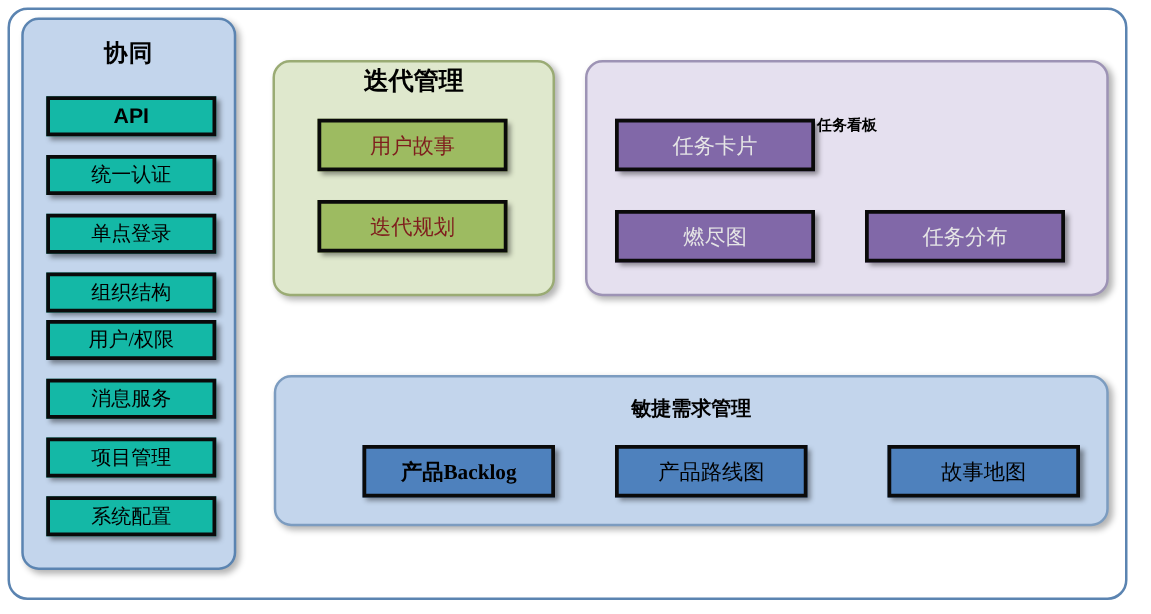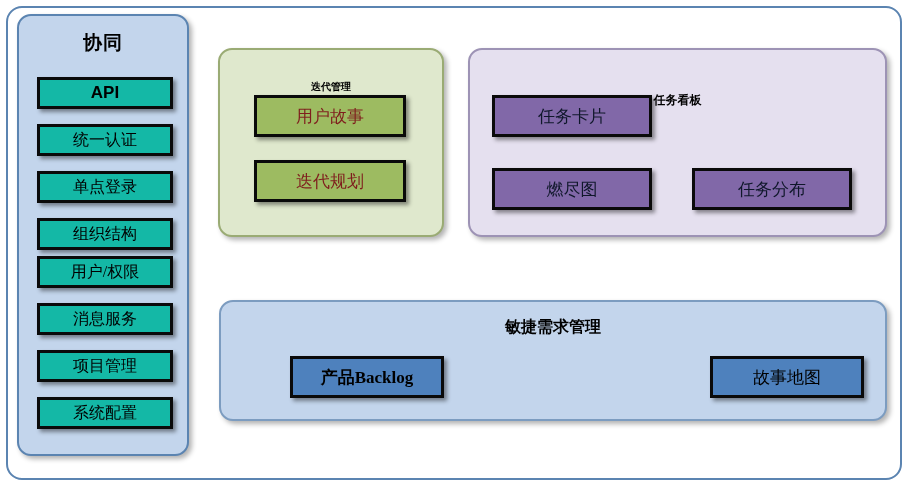--- a/index.html
+++ b/index.html
@@ -92,22 +92,22 @@
   
   #iteration-panel {
     left: 218px;
     top: 48px;
     width: 226px;
     height: 189px;
     background: #dfe8cd;
     border: 2px solid #9aab74;
   }
   #iteration-title {
-    top: 30px;
-    font-size: 10px;
+    top: 1px;
+    font-size: 20px;
   }
   .green-box {
     position: absolute;
     left: 34px;
     width: 152px;
     height: 42px;
     box-sizing: border-box;
     background: #9dbb61;
     border: 3px solid #0a0a0a;
     box-shadow: 3px 3px 4px rgba(0,0,0,0.42);
@@ -140,21 +140,21 @@
     height: 42px;
     box-sizing: border-box;
     background: #8168a8;
     border: 3px solid #0a0a0a;
     box-shadow: 3px 3px 4px rgba(0,0,0,0.42);
     display: flex;
     align-items: center;
     justify-content: center;
     font-family: "Liberation Serif", serif;
     font-size: 17px;
-    color: #0f172a;
+    color: #e5e5e5;
     white-space: nowrap;
   }
 
   
   #agile-panel {
     left: 219px;
     top: 300px;
     width: 668px;
     height: 121px;
     background: #c3d5ec;
@@ -218,16 +218,17 @@
 
     <div class="purple-box" style="left:22px; top:45px">任务卡片</div>
     <div class="purple-box" style="left:22px; top:118px">燃尽图</div>
     <div class="purple-box" style="left:222px; top:118px">任务分布</div>
   </div>
 
   <div class="panel" id="agile-panel">
     <div class="panel-title" id="agile-title">敏捷需求管理</div>
 
     <div class="blue-box mixed-label" style="left:49px">产品Backlog</div>
+    <div class="blue-box" style="left:271px">产品路线图</div>
     <div class="blue-box" style="left:489px">故事地图</div>
   </div>
 
 </div>
 
 </body></html>

